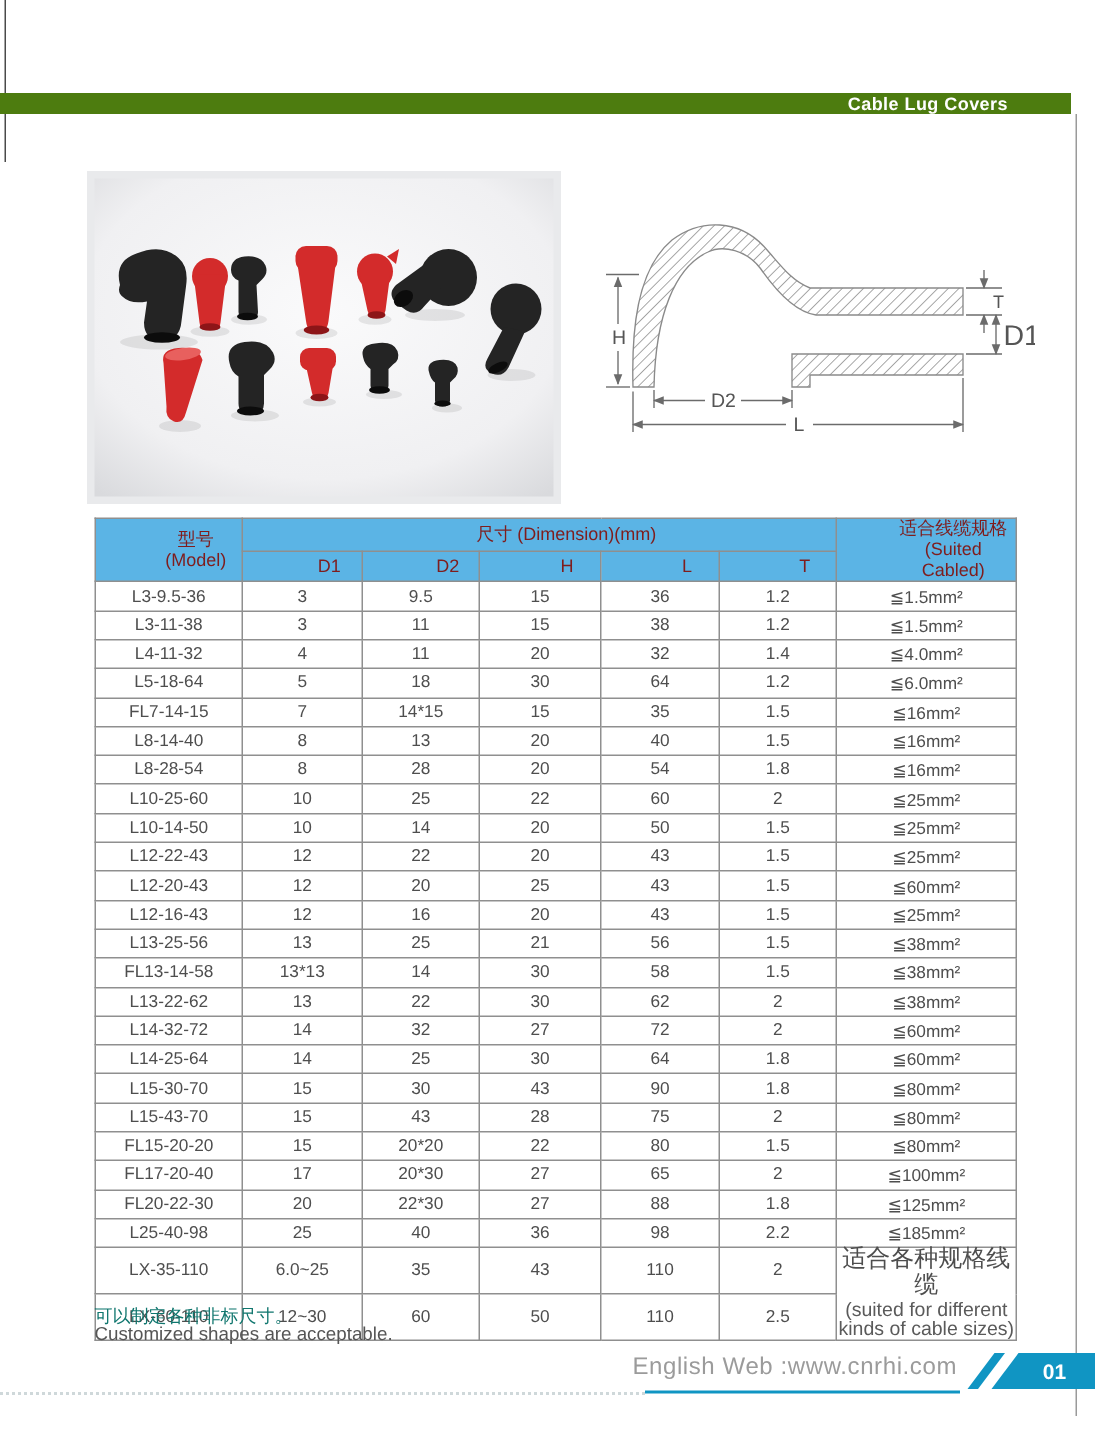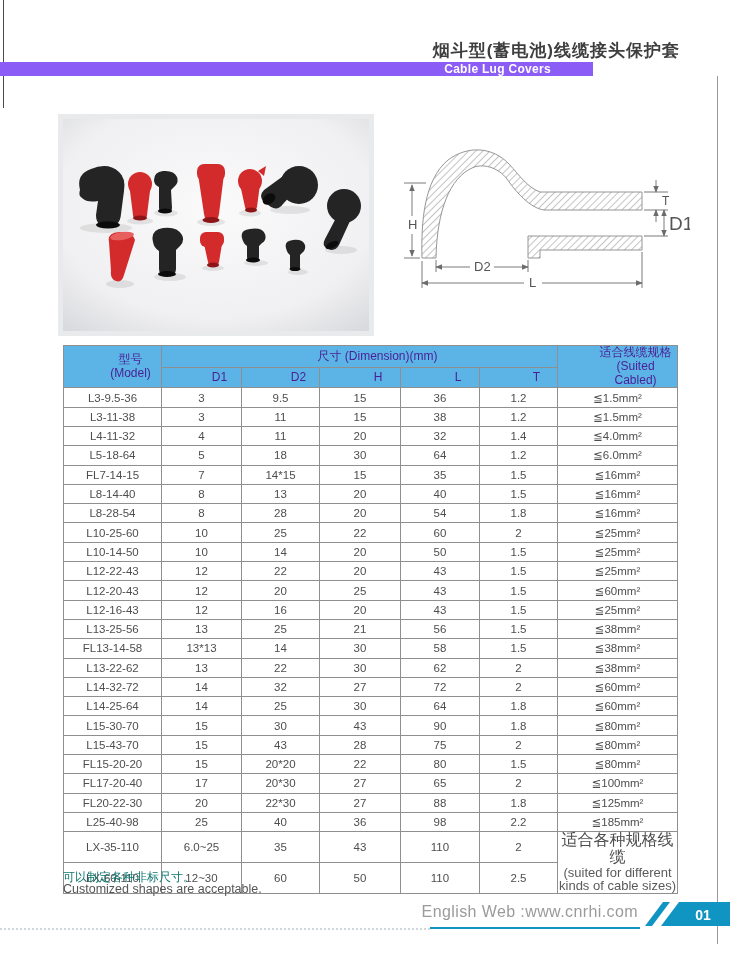--- a/index.html
+++ b/index.html
@@ -5,32 +5,32 @@
   * { margin:0; padding:0; box-sizing:border-box; }
   html,body { background:#ffffff; }
   body { font-family:"Liberation Sans","DejaVu Sans",sans-serif; }
   .page { position:relative; width:734px; height:953px; background:#fff; overflow:hidden; }
 
   .vline-left  { position:absolute; left:3px;  top:0;    width:1px; height:108px; background:#4a4a4a; }
   .vline-right { position:absolute; left:717px; top:76px; width:1px; height:868px; background:#9a9a9a; }
 
   .title-cn { position:absolute; top:39px; right:54px; font-size:17px; font-weight:bold;
               color:#3e3e3e; letter-spacing:1px; }
-  .cyan-bar { position:absolute; top:62px; left:0; width:593px; height:14px; background:#8b5cf6; }
+  .cyan-bar { position:absolute; top:62px; left:0; width:714px; height:14px; background:#4d7c0f; }
   .cyan-bar .bar-label { position:absolute; right:42px; top:0; line-height:14px; font-size:12px;
               font-weight:bold; color:#ffffff; letter-spacing:0.3px; }
 
   .photo { position:absolute; left:58px; top:114px; width:316px; height:222px; }
   .diagram { position:absolute; left:390px; top:130px; width:300px; height:180px; }
 
   .spec-table { position:absolute; left:63px; top:345px; border-collapse:collapse;
                 table-layout:fixed; width:614px; color:#4e4e4e; }
   .spec-table th, .spec-table td { border:1px solid #8f8f8f; text-align:center;
                 vertical-align:middle; padding:0; font-weight:normal; }
-  .spec-table thead th { background:#5bb4e5; color:#4c1d95; font-size:12px; line-height:1.15;padding-left:36px; }
+  .spec-table thead th { background:#5bb4e5; color:#7f1d1d; font-size:12px; line-height:1.15;padding-left:36px; }
   .spec-table thead tr.hr1 th { height:21px; }
   .spec-table thead tr.hr2 th { height:19px; }
   .spec-table tbody td { height:19.3px; font-size:11.5px; background:#ffffff; }
   .spec-table td.merged { line-height:1.05; }
   .spec-table td.merged .m-cn { font-size:16px; color:#4e4e4e; }
   .spec-table td.merged .m-en { font-size:13px; color:#5a5a5a; }
 
   .note-cn { position:absolute; left:63px; top:869px; font-size:12px; color:#0f766e; }
   .note-en { position:absolute; left:63px; top:882px; font-size:12.5px; color:#555555; }
 
@@ -43,21 +43,20 @@
   .footer-badge { position:absolute; left:637px; top:902px; width:93px; height:24px; }
 </style>
 </head>
 <body>
 
 <div class="page">
 
   <div class="vline-left"></div>
   <div class="vline-right"></div>
 
-  <div class="title-cn">烟斗型(蓄电池)线缆接头保护套</div>
   <div class="cyan-bar">
     <span class="bar-label">Cable Lug Covers</span>
   </div>
 
   <svg class="photo" viewBox="0 0 316 222">
     <defs>
       <radialGradient id="pbg" cx="50%" cy="42%" r="75%">
         <stop offset="0%" stop-color="#fafafb"></stop>
         <stop offset="70%" stop-color="#f0f0f2"></stop>
         <stop offset="100%" stop-color="#d9dadd"></stop>

